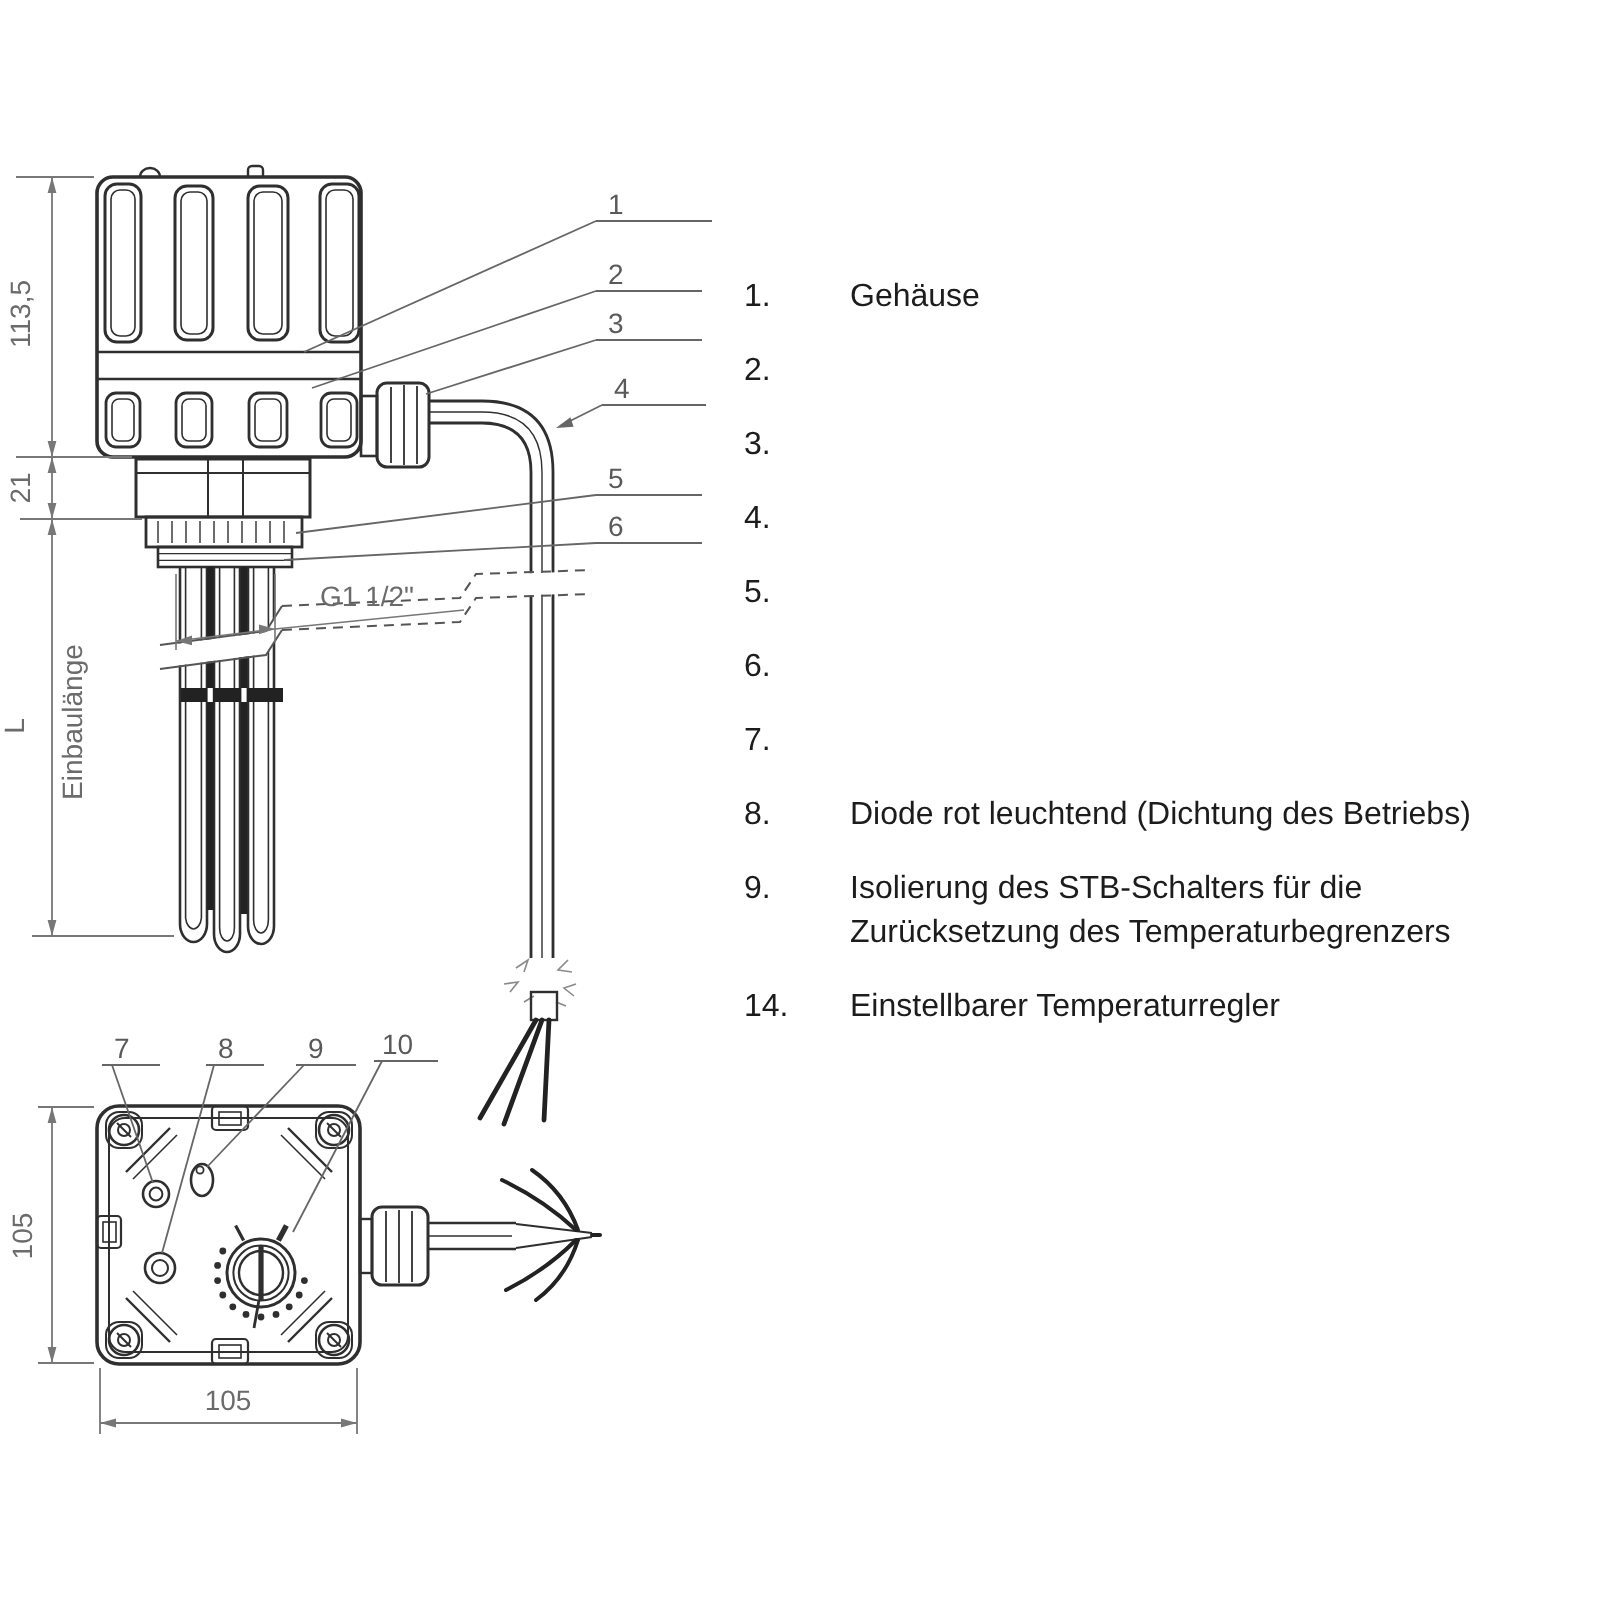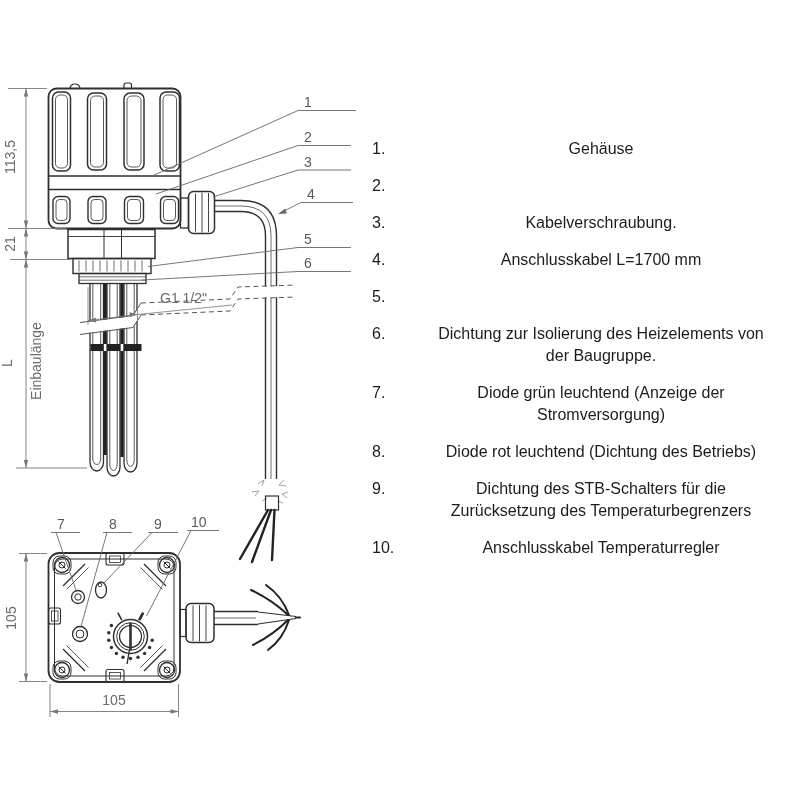--- a/index.html
+++ b/index.html
@@ -2,21 +2,21 @@
 <html><head>
 <meta charset="utf-8">
 <style>
   html,body{margin:0;padding:0;background:#fff;}
   #canvas{position:relative;width:800px;height:800px;background:#ffffff;overflow:hidden;
           font-family:"Liberation Sans","DejaVu Sans",sans-serif;}
   #drawing{position:absolute;left:0;top:0;}
   .legend{position:absolute;left:372px;top:138px;width:410px;color:#1c1c1c;}
   .legend-row{display:flex;align-items:flex-start;margin-bottom:15px;font-size:16px;line-height:22px;}
   .legend-num{flex:none;width:53px;}
-  .legend-txt{width:352px;white-space:pre-line;text-align:center;}
+  .legend-txt{width:352px;white-space:pre-line;}
   svg text{font-family:"Liberation Sans","DejaVu Sans",sans-serif;}
   .dimtxt{fill:#6b6b6b;font-size:14px;}
   .callout{fill:#5a5a5a;font-size:14px;}
 </style>
 </head>
 <body>
 
 <div id="canvas">
 
   <svg id="drawing" width="365" height="800" viewBox="0 0 365 800">
@@ -324,47 +324,41 @@
   <div class="legend">
     <div class="legend-row">
       <span class="legend-num">1.</span>
       <span class="legend-txt">Gehäuse</span>
     </div>
     <div class="legend-row">
       <span class="legend-num">2.</span>
     </div>
     <div class="legend-row">
       <span class="legend-num">3.</span>
-      <span class="legend-txt">Kabelverschraubung.</span>
     </div>
     <div class="legend-row">
       <span class="legend-num">4.</span>
-      <span class="legend-txt">Anschlusskabel L=1700 mm</span>
     </div>
     <div class="legend-row">
       <span class="legend-num">5.</span>
     </div>
     <div class="legend-row">
       <span class="legend-num">6.</span>
-      <span class="legend-txt">Dichtung zur Isolierung des Heizelements von
-der Baugruppe.</span>
     </div>
     <div class="legend-row">
       <span class="legend-num">7.</span>
-      <span class="legend-txt">Diode grün leuchtend (Anzeige der
-Stromversorgung)</span>
     </div>
     <div class="legend-row">
       <span class="legend-num">8.</span>
       <span class="legend-txt">Diode rot leuchtend (Dichtung des Betriebs)</span>
     </div>
     <div class="legend-row">
       <span class="legend-num">9.</span>
-      <span class="legend-txt">Dichtung des STB-Schalters für die
+      <span class="legend-txt">Isolierung des STB-Schalters für die
 Zurücksetzung des Temperaturbegrenzers</span>
     </div>
     <div class="legend-row">
-      <span class="legend-num">10.</span>
-      <span class="legend-txt">Anschlusskabel Temperaturregler</span>
+      <span class="legend-num">14.</span>
+      <span class="legend-txt">Einstellbarer Temperaturregler</span>
     </div>
   </div>
 
 </div>
 
 </body></html>

